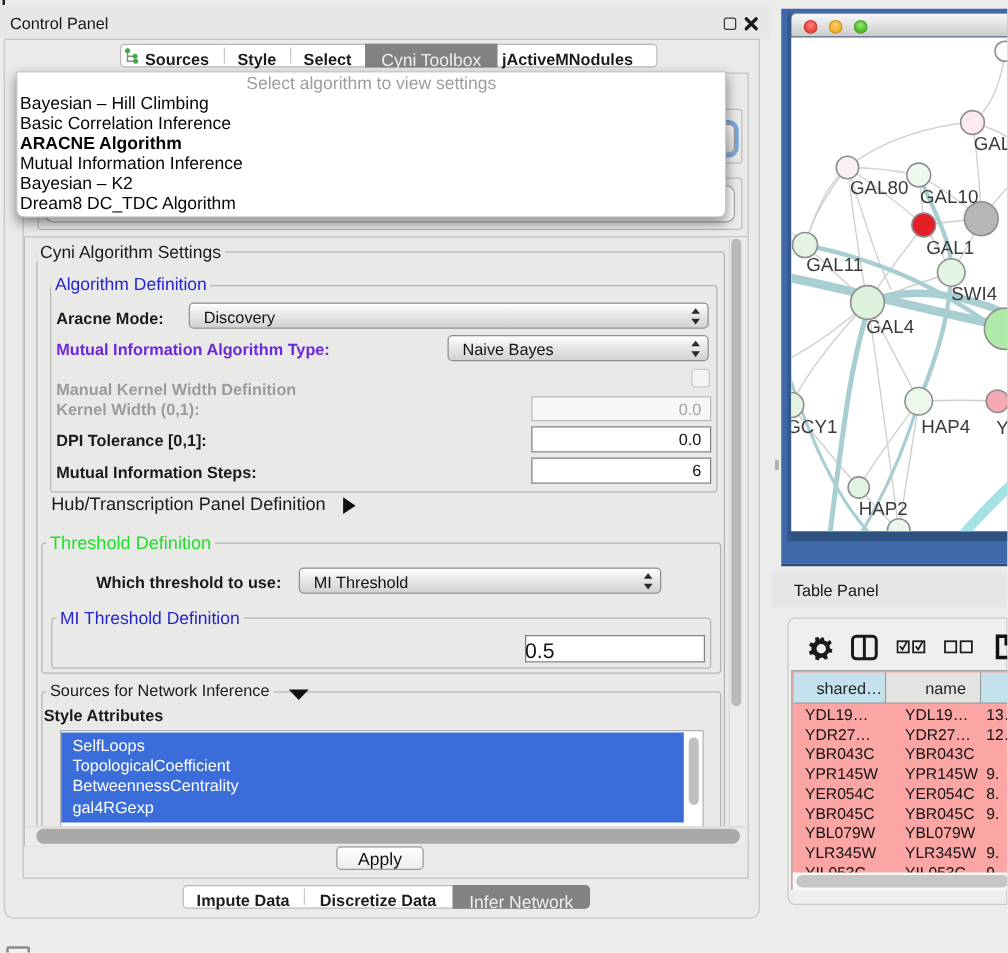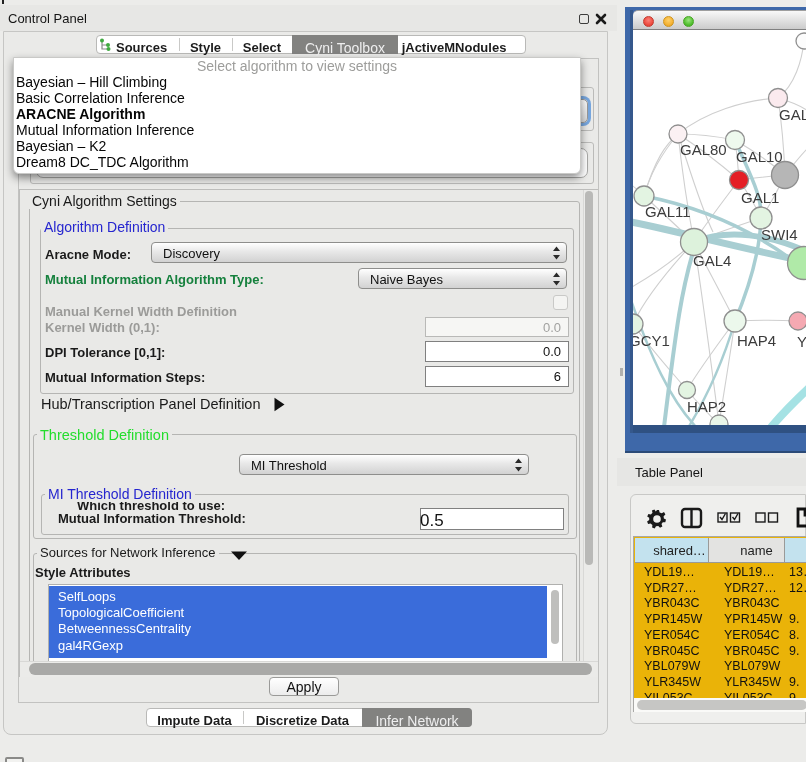--- a/index.html
+++ b/index.html
@@ -58,21 +58,21 @@
   <div class="abs" style="left:21px;top:29px;background:#e9e9e7;padding:0 3px;font-size:14px;line-height:16px;color:#2525cf;">Algorithm Definition</div>
 
   <div class="abs" style="left:25px;top:57px;font-size:13px;font-weight:bold;color:#1a1a1a;">Aracne Mode:</div>
   <div class="abs combo" style="left:131px;top:52px;width:416px;height:21px;">
         <svg width="9" height="14" viewBox="0 0 9 14">
           <path d="M1 5 L4.5 0.5 L8 5 Z M1 9 L4.5 13.5 L8 9 Z" fill="#2a2a2a"></path>
         </svg>
       </div>
   <div class="abs" style="left:143px;top:56px;font-size:13px;color:#111;">Discovery</div>
 
-  <div class="abs" style="left:25px;top:82px;font-size:13px;font-weight:bold;color:#15803d;">Mutual Information Algorithm Type:</div>
+  <div class="abs" style="left:25px;top:82px;font-size:13px;font-weight:bold;color:#6d28d9;">Mutual Information Algorithm Type:</div>
   <div class="abs combo" style="left:338px;top:78px;width:209px;height:21px;">
         <svg width="9" height="14" viewBox="0 0 9 14">
           <path d="M1 5 L4.5 0.5 L8 5 Z M1 9 L4.5 13.5 L8 9 Z" fill="#2a2a2a"></path>
         </svg>
       </div>
   <div class="abs" style="left:350px;top:82px;font-size:13px;color:#111;">Naive Bayes</div>
 
   <div class="abs" style="left:25px;top:114px;font-size:13px;font-weight:bold;color:#9b9b99;">Manual Kernel Width Definition</div>
   <div class="abs" style="left:533px;top:105px;width:13px;height:13px;background:#f4f4f2;border:1px solid #c9c9c7;border-radius:3px;"></div>
 
@@ -89,32 +89,31 @@
   <div class="abs" style="left:405px;top:179px;width:136px;text-align:right;font-size:13px;color:#111;">6</div>
 
   <div class="abs" style="left:21px;top:206px;font-size:14.5px;color:#1a1a1a;">Hub/Transcription Panel Definition</div>
   <svg class="abs" style="left:251px;top:207px;" width="15" height="15" viewBox="0 0 15 15">
         <path d="M3.5 0.8 L13.5 7.5 L3.5 14.2 Z" fill="#111"></path>
       </svg>
 
   <div class="abs" style="left:13px;top:244px;width:542px;height:103px;border:1px solid #b5b5b3;border-radius:3px;"></div>
   <div class="abs" style="left:17px;top:237px;background:#e9e9e7;padding:0 3px;font-size:14.5px;line-height:16px;color:#23dd2d;">Threshold Definition</div>
 
-  <div class="abs" style="left:57px;top:268px;font-size:13px;font-weight:bold;color:#1a1a1a;margin-top:40px;">Which threshold to use:</div>
+  <div class="abs" style="left:57px;top:268px;font-size:13px;font-weight:bold;color:#1a1a1a;">Which threshold to use:</div>
   <div class="abs combo" style="left:219px;top:264px;width:290px;height:21px;">
         <svg width="9" height="14" viewBox="0 0 9 14">
           <path d="M1 5 L4.5 0.5 L8 5 Z M1 9 L4.5 13.5 L8 9 Z" fill="#2a2a2a"></path>
         </svg>
       </div>
   <div class="abs" style="left:231px;top:268px;font-size:13px;color:#111;">MI Threshold</div>
 
   <div class="abs" style="left:21px;top:304px;width:526px;height:39px;border:1px solid #b5b5b3;border-radius:3px;"></div>
   <div class="abs" style="left:25px;top:296px;background:#e9e9e7;padding:0 3px;font-size:14px;line-height:16px;color:#2525cf;">MI Threshold Definition</div>
 
-  <div class="abs" style="left:38px;top:321px;font-size:13px;font-weight:bold;color:#1a1a1a;">Mutual Information Threshold:</div>
   <div class="abs" style="left:400px;top:318px;width:142px;height:20px;background:#fff;border:1px solid #808080;"></div>
   <div class="abs" style="left:400px;top:321px;width:136px;text-align:left;font-size:17px;color:#111;">0.5</div>
 
   <div class="abs" style="left:13px;top:363px;width:542px;height:130px;border:1px solid #b5b5b3;border-radius:3px;"></div>
   <div class="abs" style="left:17px;top:355px;background:#e9e9e7;padding:0 3px;font-size:13px;line-height:16px;color:#1a1a1a;">Sources for Network Inference</div>
   <svg class="abs" style="left:210px;top:358px;" width="18" height="14" viewBox="0 0 18 14">
         <path d="M1 3.5 L17 3.5 L9 12 Z" fill="#111"></path>
       </svg>
 
   <div class="abs" style="left:15px;top:375px;font-size:13px;font-weight:bold;color:#1a1a1a;">Style Attributes</div>
@@ -252,21 +251,21 @@
 <path d="M15.5 5 L17.5 7.5 L21 1.5" stroke="#1a1a1a" stroke-width="1.4" fill="none"></path>
 </svg>
 <svg class="abs" style="left:755px;top:512px;" width="26" height="11" viewBox="0 0 26 11">
 <rect x="1" y="1" width="9" height="9" fill="none" stroke="#1a1a1a" stroke-width="1.4"></rect>
 <rect x="13.5" y="1" width="9" height="9" fill="none" stroke="#1a1a1a" stroke-width="1.4"></rect>
 </svg>
 <svg class="abs" style="left:796px;top:507px;" width="10" height="22" viewBox="0 0 10 22">
       <path d="M2 2 L16 2 L16 19 L2 19 Z M9 2 L9 8 L16 8" fill="none" stroke="#111" stroke-width="2.8"></path>
     </svg>
 
-<div class="abs" style="left:633px;top:536px;width:173px;height:176px;background:#eab308;border-top:1px solid #a8a8a6;border-left:1px solid #a8a8a6;box-sizing:border-box;overflow:hidden;">
+<div class="abs" style="left:633px;top:536px;width:173px;height:176px;background:#fca5a5;border-top:1px solid #a8a8a6;border-left:1px solid #a8a8a6;box-sizing:border-box;overflow:hidden;">
   <div class="abs" style="left:1px;top:1px;width:74px;height:25px;background:#c3e2ee;border-right:1px solid #9a9a98;border-bottom:1px solid #9a9a98;box-sizing:border-box;text-align:center;font-size:13px;color:#222;padding-top:5px;padding-left:16px;">shared…</div>
   <div class="abs" style="left:75px;top:1px;width:76px;height:25px;background:#e3e3e1;border-right:1px solid #9a9a98;border-bottom:1px solid #9a9a98;box-sizing:border-box;text-align:center;font-size:13px;color:#222;padding-top:5px;padding-left:20px;">name</div>
   <div class="abs" style="left:151px;top:1px;width:40px;height:25px;background:#c3e2ee;border-bottom:1px solid #9a9a98;box-sizing:border-box;"></div>
   <div class="abs" style="left:10px;top:28px;font-size:12.5px;color:#111;line-height:15.7px;">YDL19…<br>YDR27…<br>YBR043C<br>YPR145W<br>YER054C<br>YBR045C<br>YBL079W<br>YLR345W<br>YIL053C</div>
   <div class="abs" style="left:90px;top:28px;font-size:12.5px;color:#111;line-height:15.7px;">YDL19…<br>YDR27…<br>YBR043C<br>YPR145W<br>YER054C<br>YBR045C<br>YBL079W<br>YLR345W<br>YIL053C</div>
   <div class="abs" style="left:155px;top:28px;font-size:12.5px;color:#111;line-height:15.7px;">13…<br>12…<br>&nbsp;<br>9.<br>8.<br>9.<br>&nbsp;<br>9.<br>9.</div>
 
   <div class="abs" style="left:0;top:161px;width:173px;height:15px;background:#fafaf8;"></div>
   <div class="abs" style="left:3px;top:163px;width:170px;height:10px;background:#c6c6c4;border-radius:5px;"></div>
 </div>

